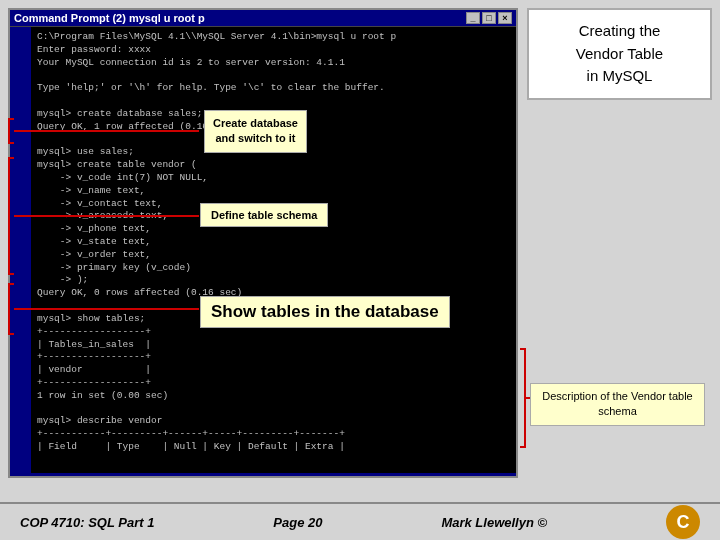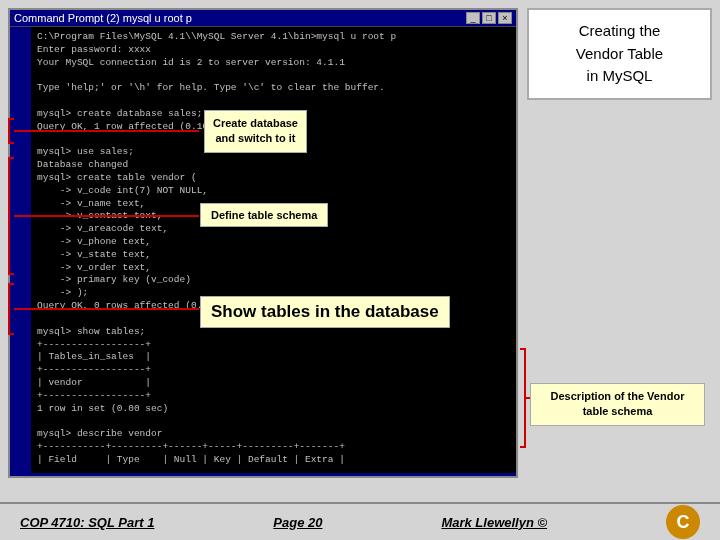--- a/index.html
+++ b/index.html
@@ -49,20 +49,21 @@
 
     .cmd-titlebar {
       background: #000080;
       color: #fff;
       font-size: 11px;
       padding: 2px 4px;
       border-bottom: 1px solid #444;
       display: flex;
       justify-content: space-between;
       align-items: center;
+      font-weight: bold;
     }
 
     .cmd-controls {
       display: flex;
       gap: 2px;
     }
 
     .cmd-btn {
       background: #c0c0c0;
       border: 1px solid #888;
@@ -101,21 +102,20 @@
       align-items: center;
       justify-content: space-between;
       padding: 0 20px;
     }
 
     .bottom-text {
       font-size: 13px;
       font-weight: bold;
       color: #000;
       font-style: italic;
-      text-decoration: underline;
     }
 
     .logo-circle {
       width: 34px;
       height: 34px;
       border-radius: 50%;
       background: #cc8800;
       display: flex;
       align-items: center;
       justify-content: center;
@@ -142,21 +142,20 @@
       <div>C:\Program Files\MySQL 4.1\\MySQL Server 4.1\bin&gt;mysql  u root  p</div>
       <div>Enter password: xxxx</div>
       <div>Your MySQL connection id is 2 to server version: 4.1.1</div>
       <div>&nbsp;</div>
       <div>Type 'help;' or '\h' for help. Type '\c' to clear the buffer.</div>
       <div>&nbsp;</div>
       <div>mysql&gt; create database sales;</div>
       <div>Query OK, 1 row affected (0.16 sec)</div>
       <div>&nbsp;</div>
       <div>mysql&gt; use sales;</div>
-      <div>Database changed</div>
       <div>mysql&gt; create table vendor (</div>
       <div>&nbsp;&nbsp;&nbsp;&nbsp;-&gt; v_code int(7) NOT NULL,</div>
       <div>&nbsp;&nbsp;&nbsp;&nbsp;-&gt; v_name text,</div>
       <div>&nbsp;&nbsp;&nbsp;&nbsp;-&gt; v_contact text,</div>
       <div>&nbsp;&nbsp;&nbsp;&nbsp;-&gt; v_areacode text,</div>
       <div>&nbsp;&nbsp;&nbsp;&nbsp;-&gt; v_phone text,</div>
       <div>&nbsp;&nbsp;&nbsp;&nbsp;-&gt; v_state text,</div>
       <div>&nbsp;&nbsp;&nbsp;&nbsp;-&gt; v_order text,</div>
       <div>&nbsp;&nbsp;&nbsp;&nbsp;-&gt; primary key (v_code)</div>
       <div>&nbsp;&nbsp;&nbsp;&nbsp;-&gt; );</div>
@@ -204,21 +203,21 @@
   <div style="position:absolute;left:14px;top:308px;width:185px;height:2px;background:#cc0000;"></div>
 
   <div style="position:absolute;left:200px;top:296px;background:#ffffcc;border:1px solid #aaa;padding:5px 10px;font-size:17px;font-weight:bold;text-align:center;color:#000;">
     <span>Show tables in the database</span>
   </div>
 
   <div style="position:absolute;left:520px;top:348px;width:6px;height:100px;border:2px solid #cc0000;border-left:none;"></div>
 
   <div style="position:absolute;left:526px;top:397px;width:60px;height:2px;background:#cc0000;"></div>
 
-  <div style="position:absolute;left:530px;top:383px;background:#ffffcc;border:1px solid #aaa;padding:5px 8px;font-size:11px;font-weight:bold;text-align:center;color:#000;line-height:1.4;width:175px;">
+  <div style="position:absolute;left:530px;top:383px;background:#ffffcc;border:1px solid #aaa;padding:5px 8px;font-size:11px;font-weight:normal;text-align:center;color:#000;line-height:1.4;width:175px;">
     <span>Description of the Vendor table schema</span>
   </div>
 
   <div class="bottom-bar">
     <span class="bottom-text">COP 4710: SQL Part 1</span>
     <span class="bottom-text">Page 20</span>
     <span class="bottom-text">Mark Llewellyn ©</span>
     <div class="logo-circle">
       <span>C</span>
     </div>

